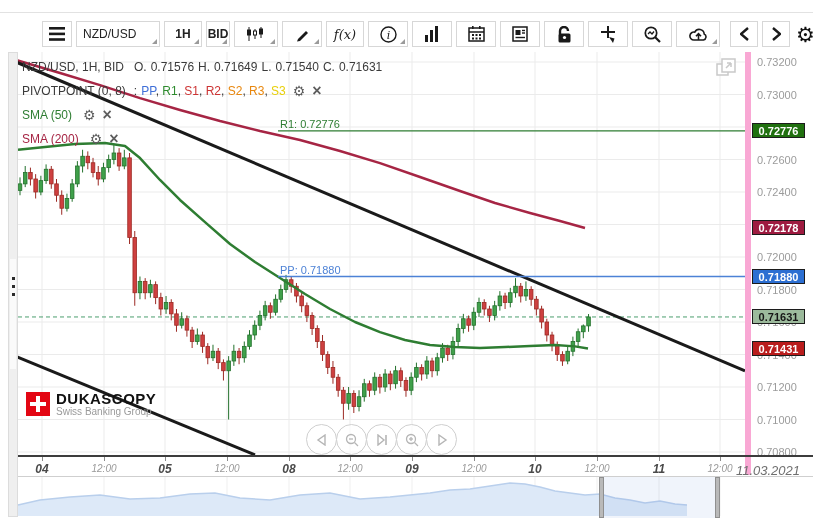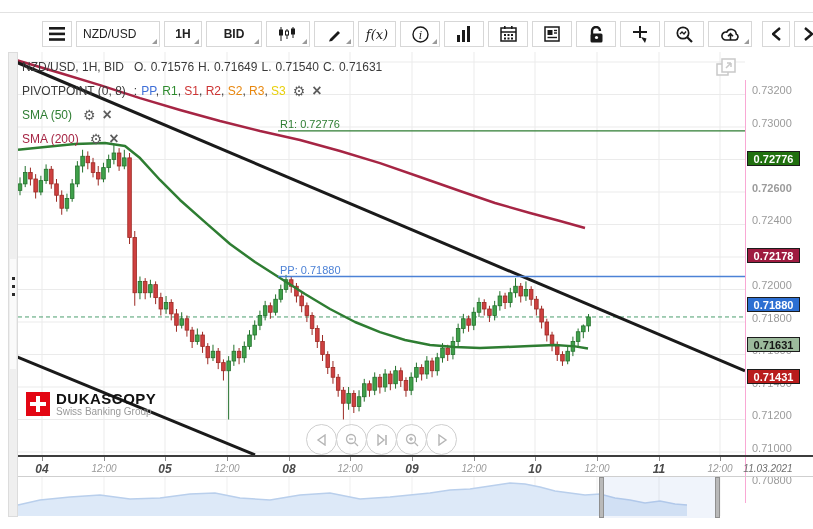--- a/index.html
+++ b/index.html
@@ -48,30 +48,30 @@
   #brand .swiss:before { content:""; position:absolute; left:10px; top:4px; width:4px; height:16px; background:#fff; }
   #brand .swiss:after { content:""; position:absolute; left:4px; top:10px; width:16px; height:4px; background:#fff; }
   #brand .bname { font-size:15px; font-weight:bold; color:#111; letter-spacing:.5px; line-height:14px; }
   #brand .btag { font-size:10px; color:#9a9a9a; }
 
   
   #chart-nav { position:absolute; left:306px; top:424px; z-index:4; display:flex; gap:0px; }
   .cnav { width:31px; height:31px; border-radius:50%; border:1px solid #cfcfcf; background:rgba(255,255,255,.65); display:flex; align-items:center; justify-content:center; color:#b5b5b5; cursor:pointer; margin-right:-1px; }
 
   
-  #price-axis { position:absolute; left:745px; top:52px; width:60px; height:423px; border-left:1px solid #f9a8d4; z-index:2;margin-top:28px; }
+  #price-axis { position:absolute; left:745px; top:52px; width:60px; height:423px; border-left:6px solid #f9a8d4; z-index:2; }
   .plabel { position:absolute; left:6px; font-size:11px; color:#9b9b9b; }
   .pbadge { position:absolute; left:1px; width:53px; height:15px; font-size:11px; font-weight:bold; text-align:center; line-height:14px; border:1px solid #1c1c1c; z-index:3; }
 
   
   #time-axis { position:absolute; left:18px; top:455px; width:795px; height:21px; border-top:2px solid #3c3c3c; z-index:2;font-style:italic; }
   .tick { position:absolute; top:0; width:1px; height:4px; background:#8a8a8a; }
   .tmajor { position:absolute; top:5px; font-size:12px; font-weight:bold; color:#4a4a4a; transform:translateX(-50%); }
   .tminor { position:absolute; top:6px; font-size:10px; color:#9a9a9a; transform:translateX(-50%); }
-  #axis-date { position:absolute; top:6px; font-size:10px; color:#6f6f6f; transform:translateX(-50%); }
+  #axis-date { position:absolute; top:6px; font-size:13px; color:#6f6f6f; transform:translateX(-50%); }
 
   
   #minimap { position:absolute; left:18px; top:476px; width:795px; height:41px; border-top:1px solid #cfcfcf; z-index:2; }
   .mm-handle { position:absolute; top:0; width:5px; height:41px; background:#b9b9b9; border:1px solid #8f8f8f; z-index:4; cursor:ew-resize; }
   #mm-window { position:absolute; top:0; height:41px; background:rgba(110,150,215,.10); z-index:3; cursor:grab; }
 </style>
 </head>
 <body>
 
 <div id="top-rule"></div>
@@ -85,21 +85,21 @@
           <rect y="11.2" width="16" height="2.6"></rect>
         </g>
       </svg>
   </div>
   <div class="tbtn corner" id="symbol-btn">
       <span>NZD/USD</span>
     </div>
   <div class="tbtn corner textbtn" style="width:38px">
       <span>1H</span>
     </div>
-  <div class="tbtn corner textbtn" style="width:56px">
+  <div class="tbtn corner textbtn" style="width:24px">
       <span>BID</span>
     </div>
   <div class="tbtn corner" style="width:44px">
     <svg width="18" height="14" viewBox="0 0 18 14" stroke="#1a1a1a" fill="#1a1a1a">
         <line x1="2" y1="0" x2="2" y2="14" stroke-width="1"></line>
         <rect x="0.5" y="3" width="3" height="5"></rect>
         <line x1="8" y1="2" x2="8" y2="12" stroke-width="1"></line>
         <rect x="6.5" y="4" width="3" height="4" fill="#fff" stroke-width="1"></rect>
         <line x1="14" y1="0" x2="14" y2="11" stroke-width="1"></line>
         <rect x="12.5" y="2" width="3" height="5"></rect>
@@ -555,21 +555,21 @@
       <svg width="12" height="12" viewBox="0 0 12 12">
         <polygon points="3,1 10,6 3,11" fill="none" stroke="#b5b5b5" stroke-width="1.4"></polygon>
       </svg>
     </div>
 </div>
 
 <div id="price-axis">
     <div class="plabel" style="top: 4px;">0.73200</div>
     <div class="plabel" style="top: 36.5px;">0.73000</div>
     <div class="plabel" style="top: 69px;">0.72800</div>
-    <div class="plabel" style="top: 101.5px; font-weight: bold;">0.72600</div>
+    <div class="plabel" style="top: 101.5px;">0.72600</div>
     <div class="plabel" style="top: 134px;">0.72400</div>
     <div class="plabel" style="top: 166.5px;">0.72200</div>
     <div class="plabel" style="top: 199px;">0.72000</div>
     <div class="plabel" style="top: 231.5px;">0.71800</div>
     <div class="plabel" style="top: 264px;">0.71600</div>
     <div class="plabel" style="top: 296.5px;">0.71400</div>
     <div class="plabel" style="top: 329px;">0.71200</div>
     <div class="plabel" style="top: 361.5px;">0.71000</div>
     <div class="plabel" style="top: 394px;">0.70800</div>
     <div class="pbadge" style="top: 70.9px; background: rgb(32, 112, 15); color: rgb(255, 255, 255);">0.72776</div>

